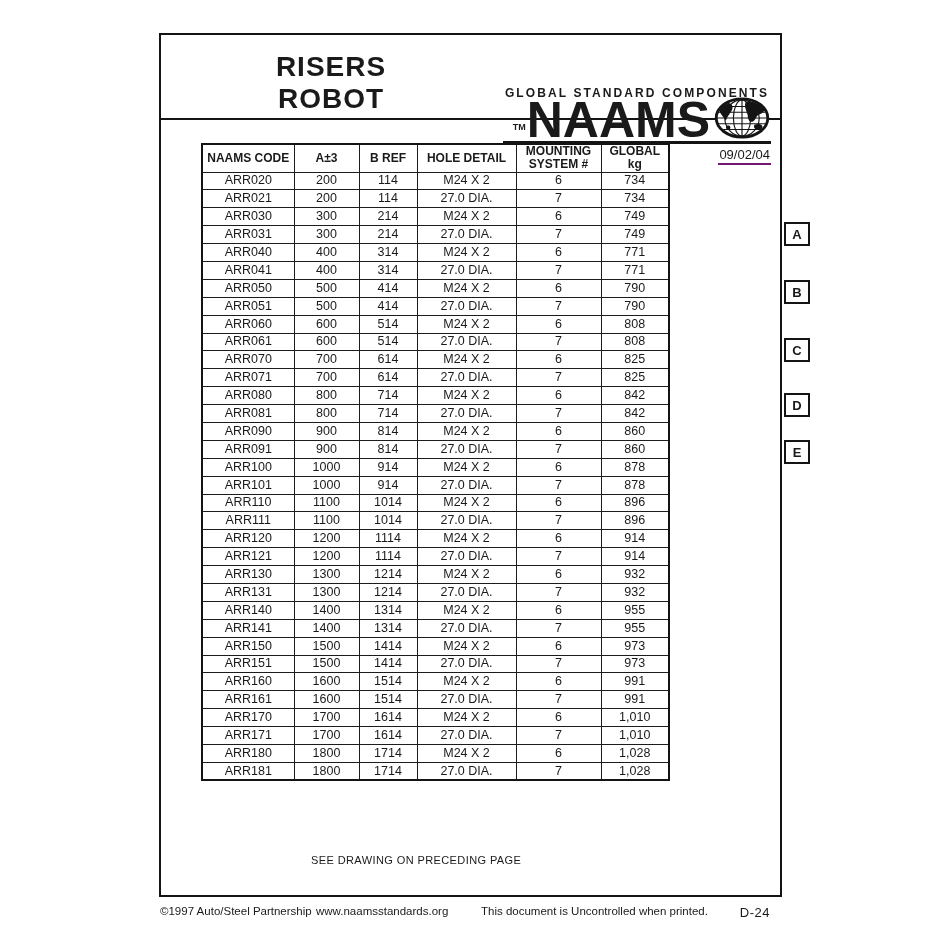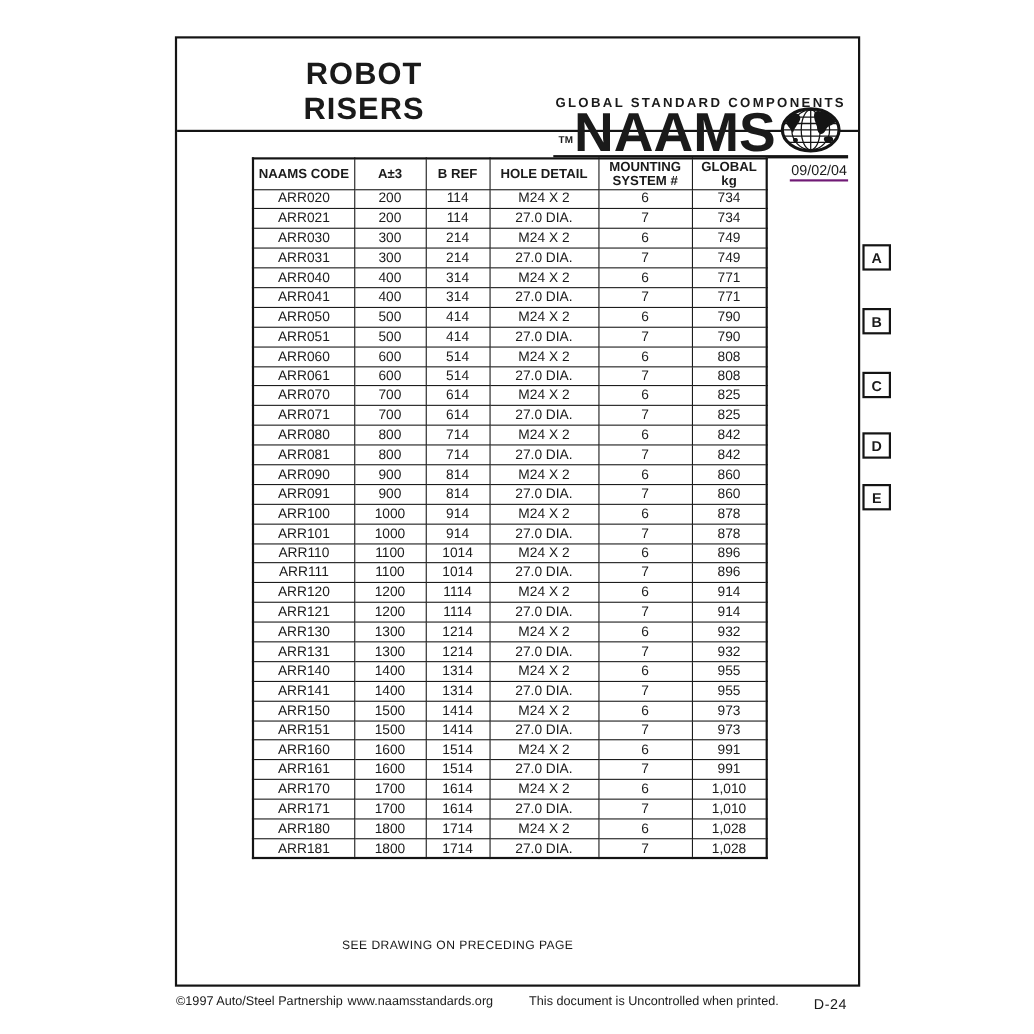--- a/index.html
+++ b/index.html
@@ -21,32 +21,32 @@
     position:absolute; left:30px; top:16px; width:280px;
     text-align:center; font-size:28px; font-weight:bold; letter-spacing:1px; line-height:32px;
   }
 
   .brand { position:absolute; left:342px; top:4px; width:268px; }
   .tagline {
     font-size:12px; font-weight:bold; letter-spacing:2.1px; white-space:nowrap;
     text-align:center; line-height:12px; margin-bottom:1px;margin-top:48px;
   }
   .logo-row {
-    display:flex; align-items:flex-end; justify-content:center;
+    display:flex; align-items:flex-end; justify-content:flex-end;
     border-bottom:3px solid #141414; padding-bottom:2px; height:44px;
   }
   .tm { font-size:9px; font-weight:bold; line-height:9px; margin:0 1px 7px 0; letter-spacing:0; }
   .brand-name { font-size:50px; font-weight:bold; line-height:38px; letter-spacing:0; }
   .globe { margin:0 0 0 3px; flex-shrink:0; }
   .meta-row { display:flex; justify-content:space-between; align-items:center; margin-top:3px; padding-left:4px; font-size:13px; }
   .date { border-bottom:2px solid #701a75; padding:0 1px 1px 1px; }
 
   
   table.riser {
-    position:absolute; left:68px; top:108px; width:467px;
+    position:absolute; left:40px; top:108px; width:467px;
     border-collapse:collapse; table-layout:fixed; background:#fff;
     border:2px solid #141414;
   }
   table.riser th, table.riser td { border:1px solid #1c1c1c; text-align:center; vertical-align:middle; }
   table.riser th {
     height:28px; font-size:12px; font-weight:bold; line-height:13px; white-space:pre-line; padding:0;
   }
   table.riser td { height:17.9px; font-size:12.5px; line-height:13px; padding:0; }
 
   
@@ -76,22 +76,22 @@
 </style>
 </head>
 <body>
 
 <div class="canvas">
 
   <div class="sheet">
 
     <div class="hdr">
       <div class="title">
+        <div>RISERS</div>
         <div>ROBOT</div>
-        <div>RISERS</div>
       </div>
 
       <div class="brand">
         <div class="tagline">GLOBAL STANDARD COMPONENTS</div>
         <div class="logo-row">
           <span class="tm">TM</span>
           <span class="brand-name">NAAMS</span>
           <svg class="globe" width="58" height="42" viewBox="0 0 60 44">
             <defs>
                 <clipPath id="gclip">

